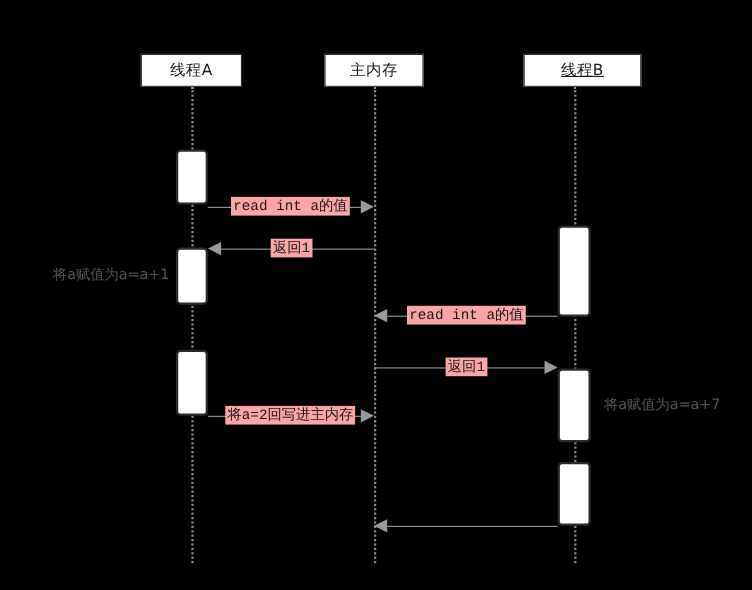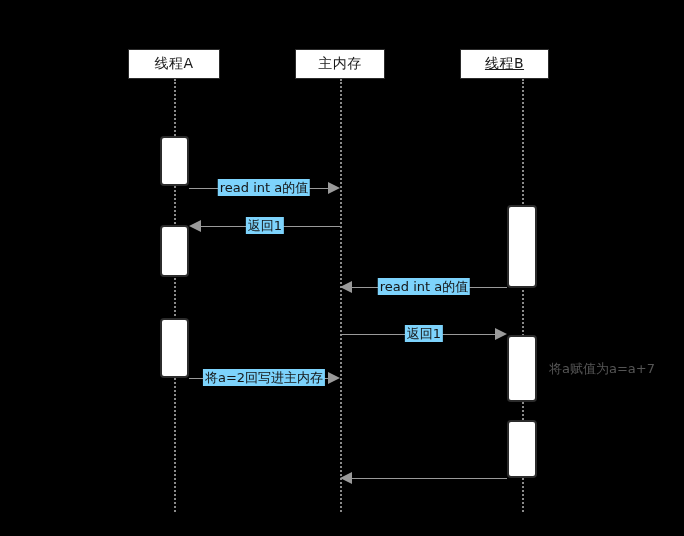--- a/index.html
+++ b/index.html
@@ -60,27 +60,28 @@
     border-bottom: 6px solid transparent;
   }
   .arrowhead.right {
     border-left: 12px solid #9a9a9a;
   }
   .arrowhead.left {
     border-right: 12px solid #9a9a9a;
   }
   .msg-label {
     position: absolute;
-    background: #7dd3fc;
+    background: #fca5a5;
     color: #151515;
     font-size: 13px;
     line-height: 17px;
     padding: 0 2px;
     white-space: nowrap;
     transform: translateX(-50%);
+    font-family: Liberation Mono, monospace;
   }
 
   
   .note {
     position: absolute;
     color: #555555;
     font-size: 13px;
     line-height: 17px;
     white-space: nowrap;
     background: transparent;
@@ -92,21 +93,21 @@
 <body>
 
 <div id="canvas">
 
   <div class="lifeline" style="left:174px; top:79px; height:433px;"></div>
   <div class="lifeline" style="left:340px; top:79px; height:433px;"></div>
   <div class="lifeline" style="left:522px; top:79px; height:433px;"></div>
 
   <div class="participant" style="left:295px; top:49px; width:90px; height:30px;">主内存</div>
   <div class="participant" style="left:128px; top:49px; width:92px; height:30px;">线程A</div>
-  <div class="participant" style="left:460px; top:49px; width:89px; height:30px;text-decoration:underline;">线程B</div>
+  <div class="participant" style="left:476px; top:49px; width:107px; height:30px;text-decoration:underline;">线程B</div>
 
   <div class="activation" style="left:160px; top:136px; width:29px; height:50px;"></div>
   <div class="activation" style="left:160px; top:225px; width:29px; height:52px;"></div>
   <div class="activation" style="left:160px; top:318px; width:29px; height:60px;"></div>
 
   <div class="activation" style="left:507px; top:205px; width:30px; height:83px;"></div>
   <div class="activation" style="left:507px; top:335px; width:30px; height:67px;"></div>
   <div class="activation" style="left:507px; top:420px; width:30px; height:58px;"></div>
 
   <div class="msg-line" style="left:189px; top:188px; width:139px;"></div>
@@ -125,15 +126,16 @@
   <div class="arrowhead right" style="left:495px; top:328px;"></div>
   <div class="msg-label" style="left:424px; top:325px;">返回1</div>
 
   <div class="msg-line" style="left:189px; top:378px; width:139px;"></div>
   <div class="arrowhead right" style="left:328px; top:372px;"></div>
   <div class="msg-label" style="left:264px; top:369px;">将a=2回写进主内存</div>
 
   <div class="msg-line" style="left:352px; top:478px; width:155px;"></div>
   <div class="arrowhead left" style="left:340px; top:472px;"></div>
 
+  <div class="note left-of" style="left:154px; top:242px;">将a赋值为a=a+1</div>
   <div class="note right-of" style="left:549px; top:360px;">将a赋值为a=a+7</div>
 
 </div>
 
 </body></html>

